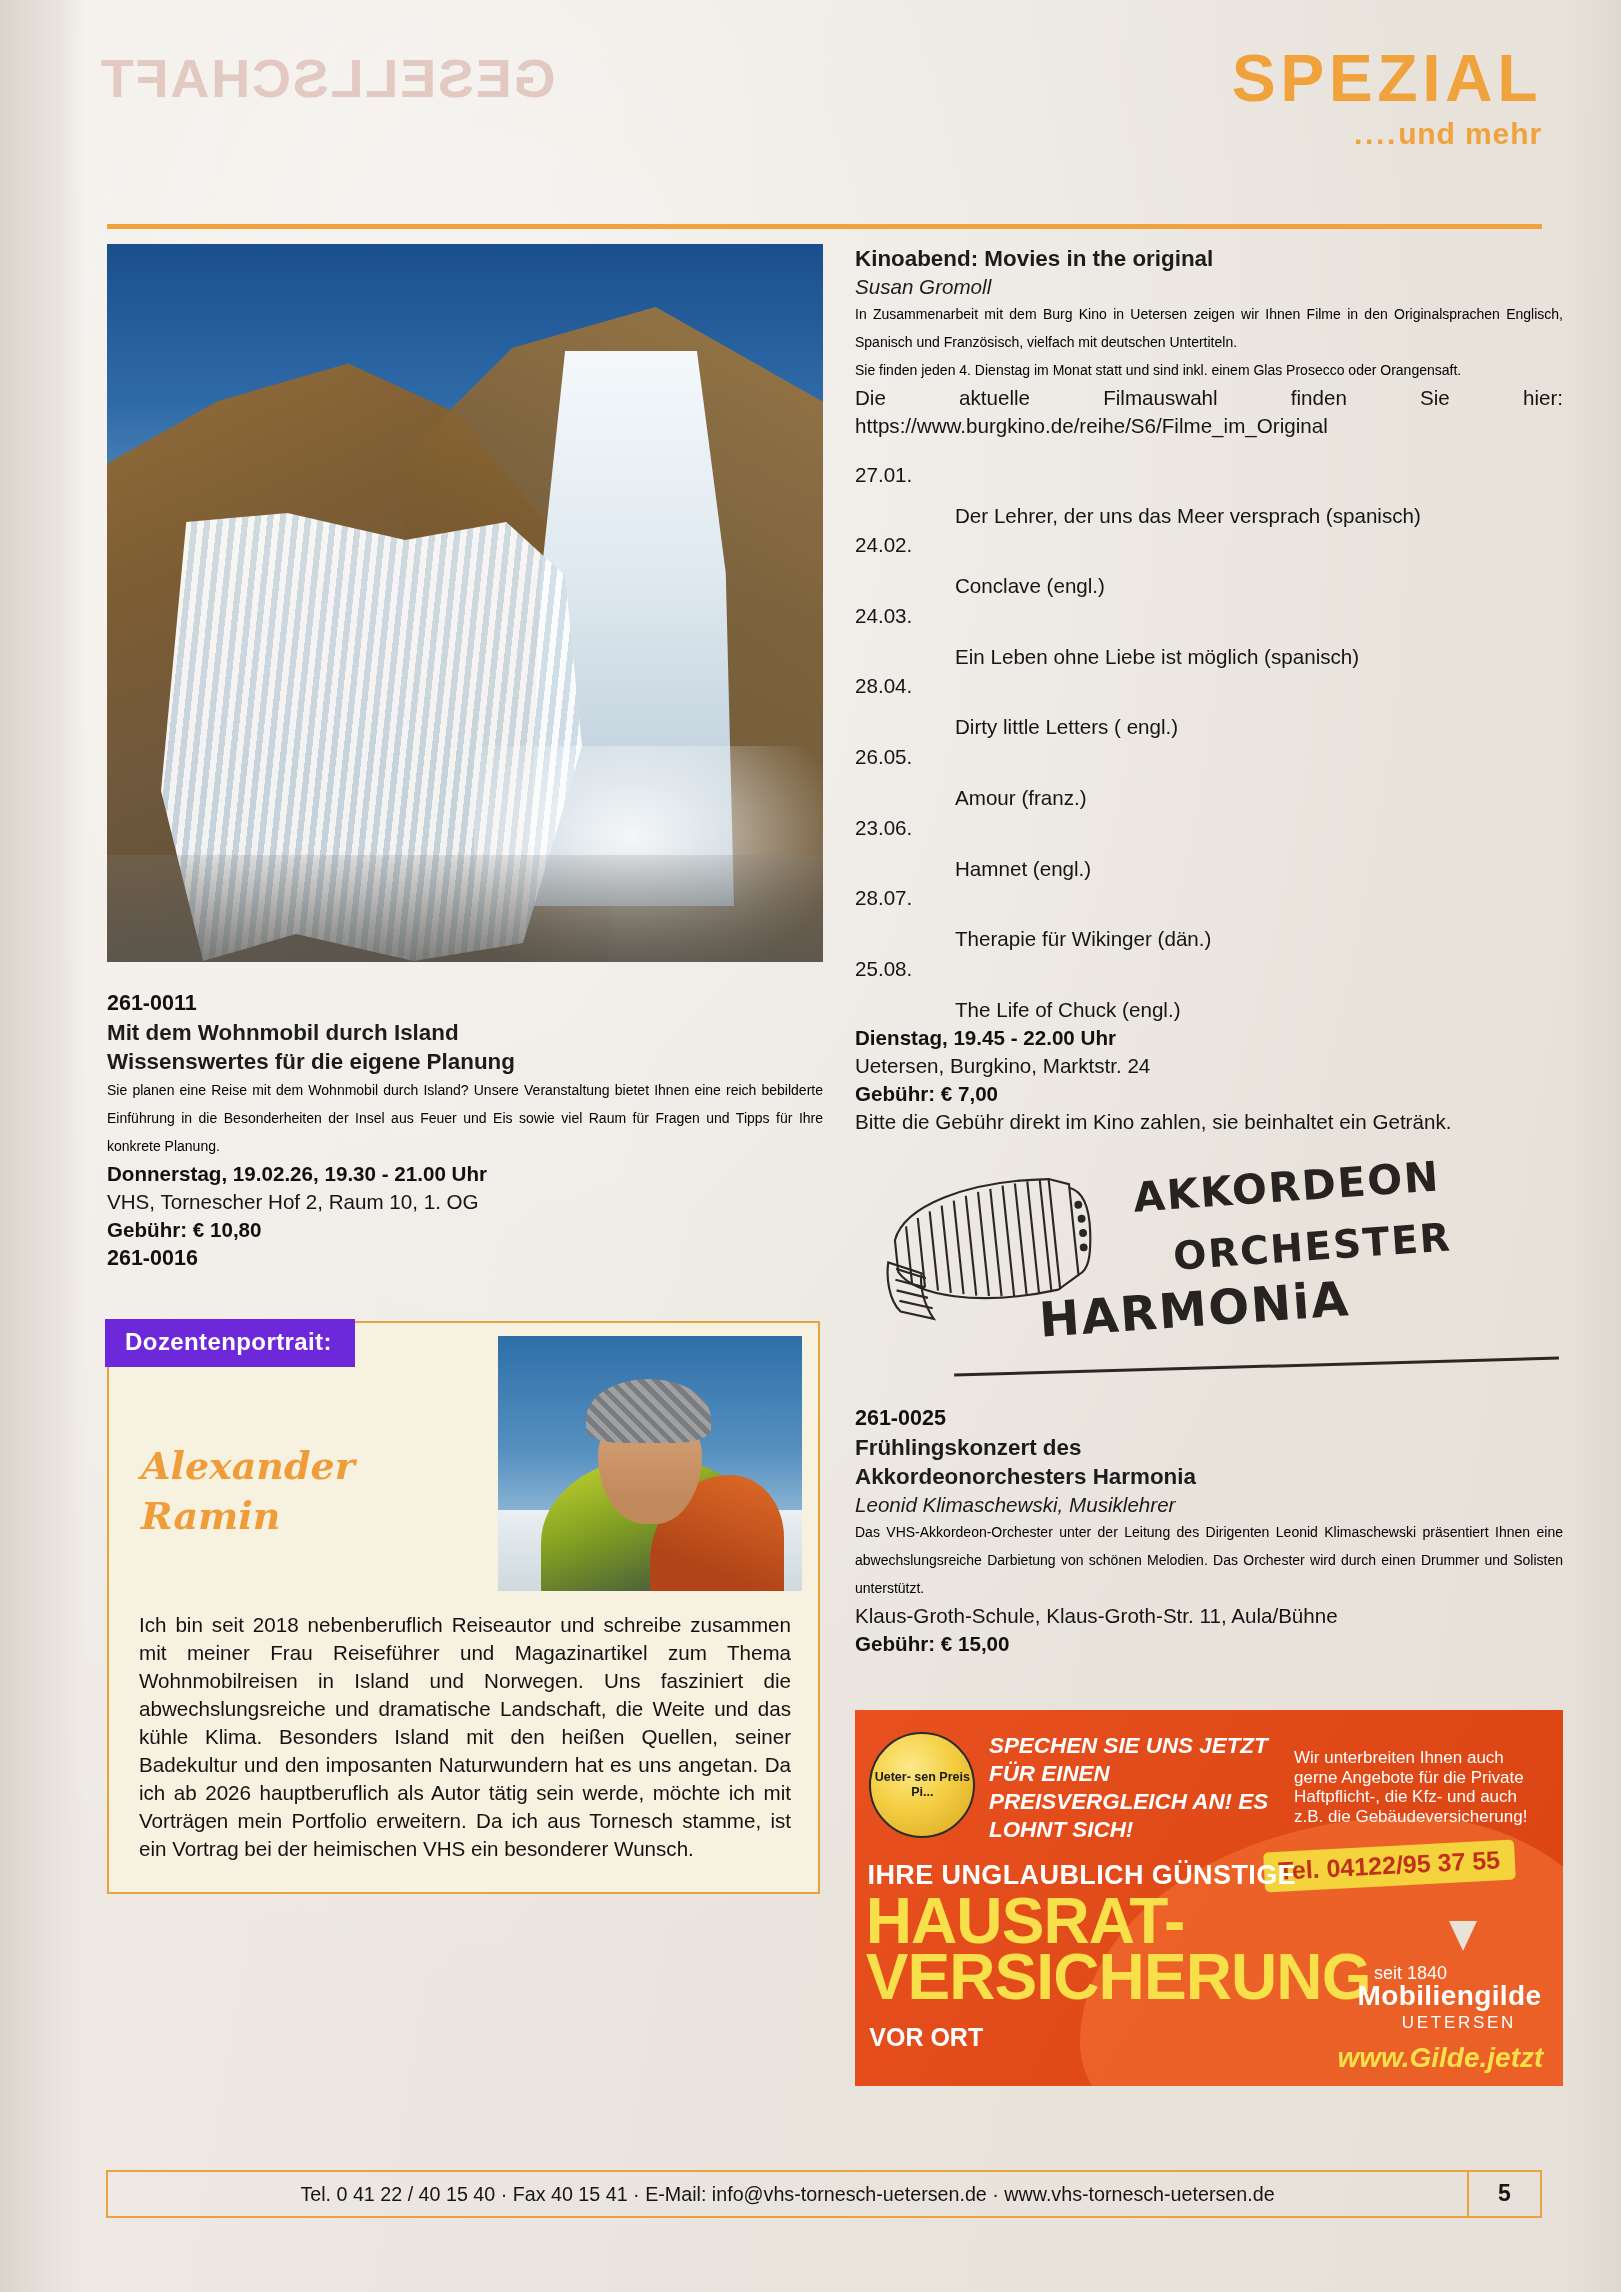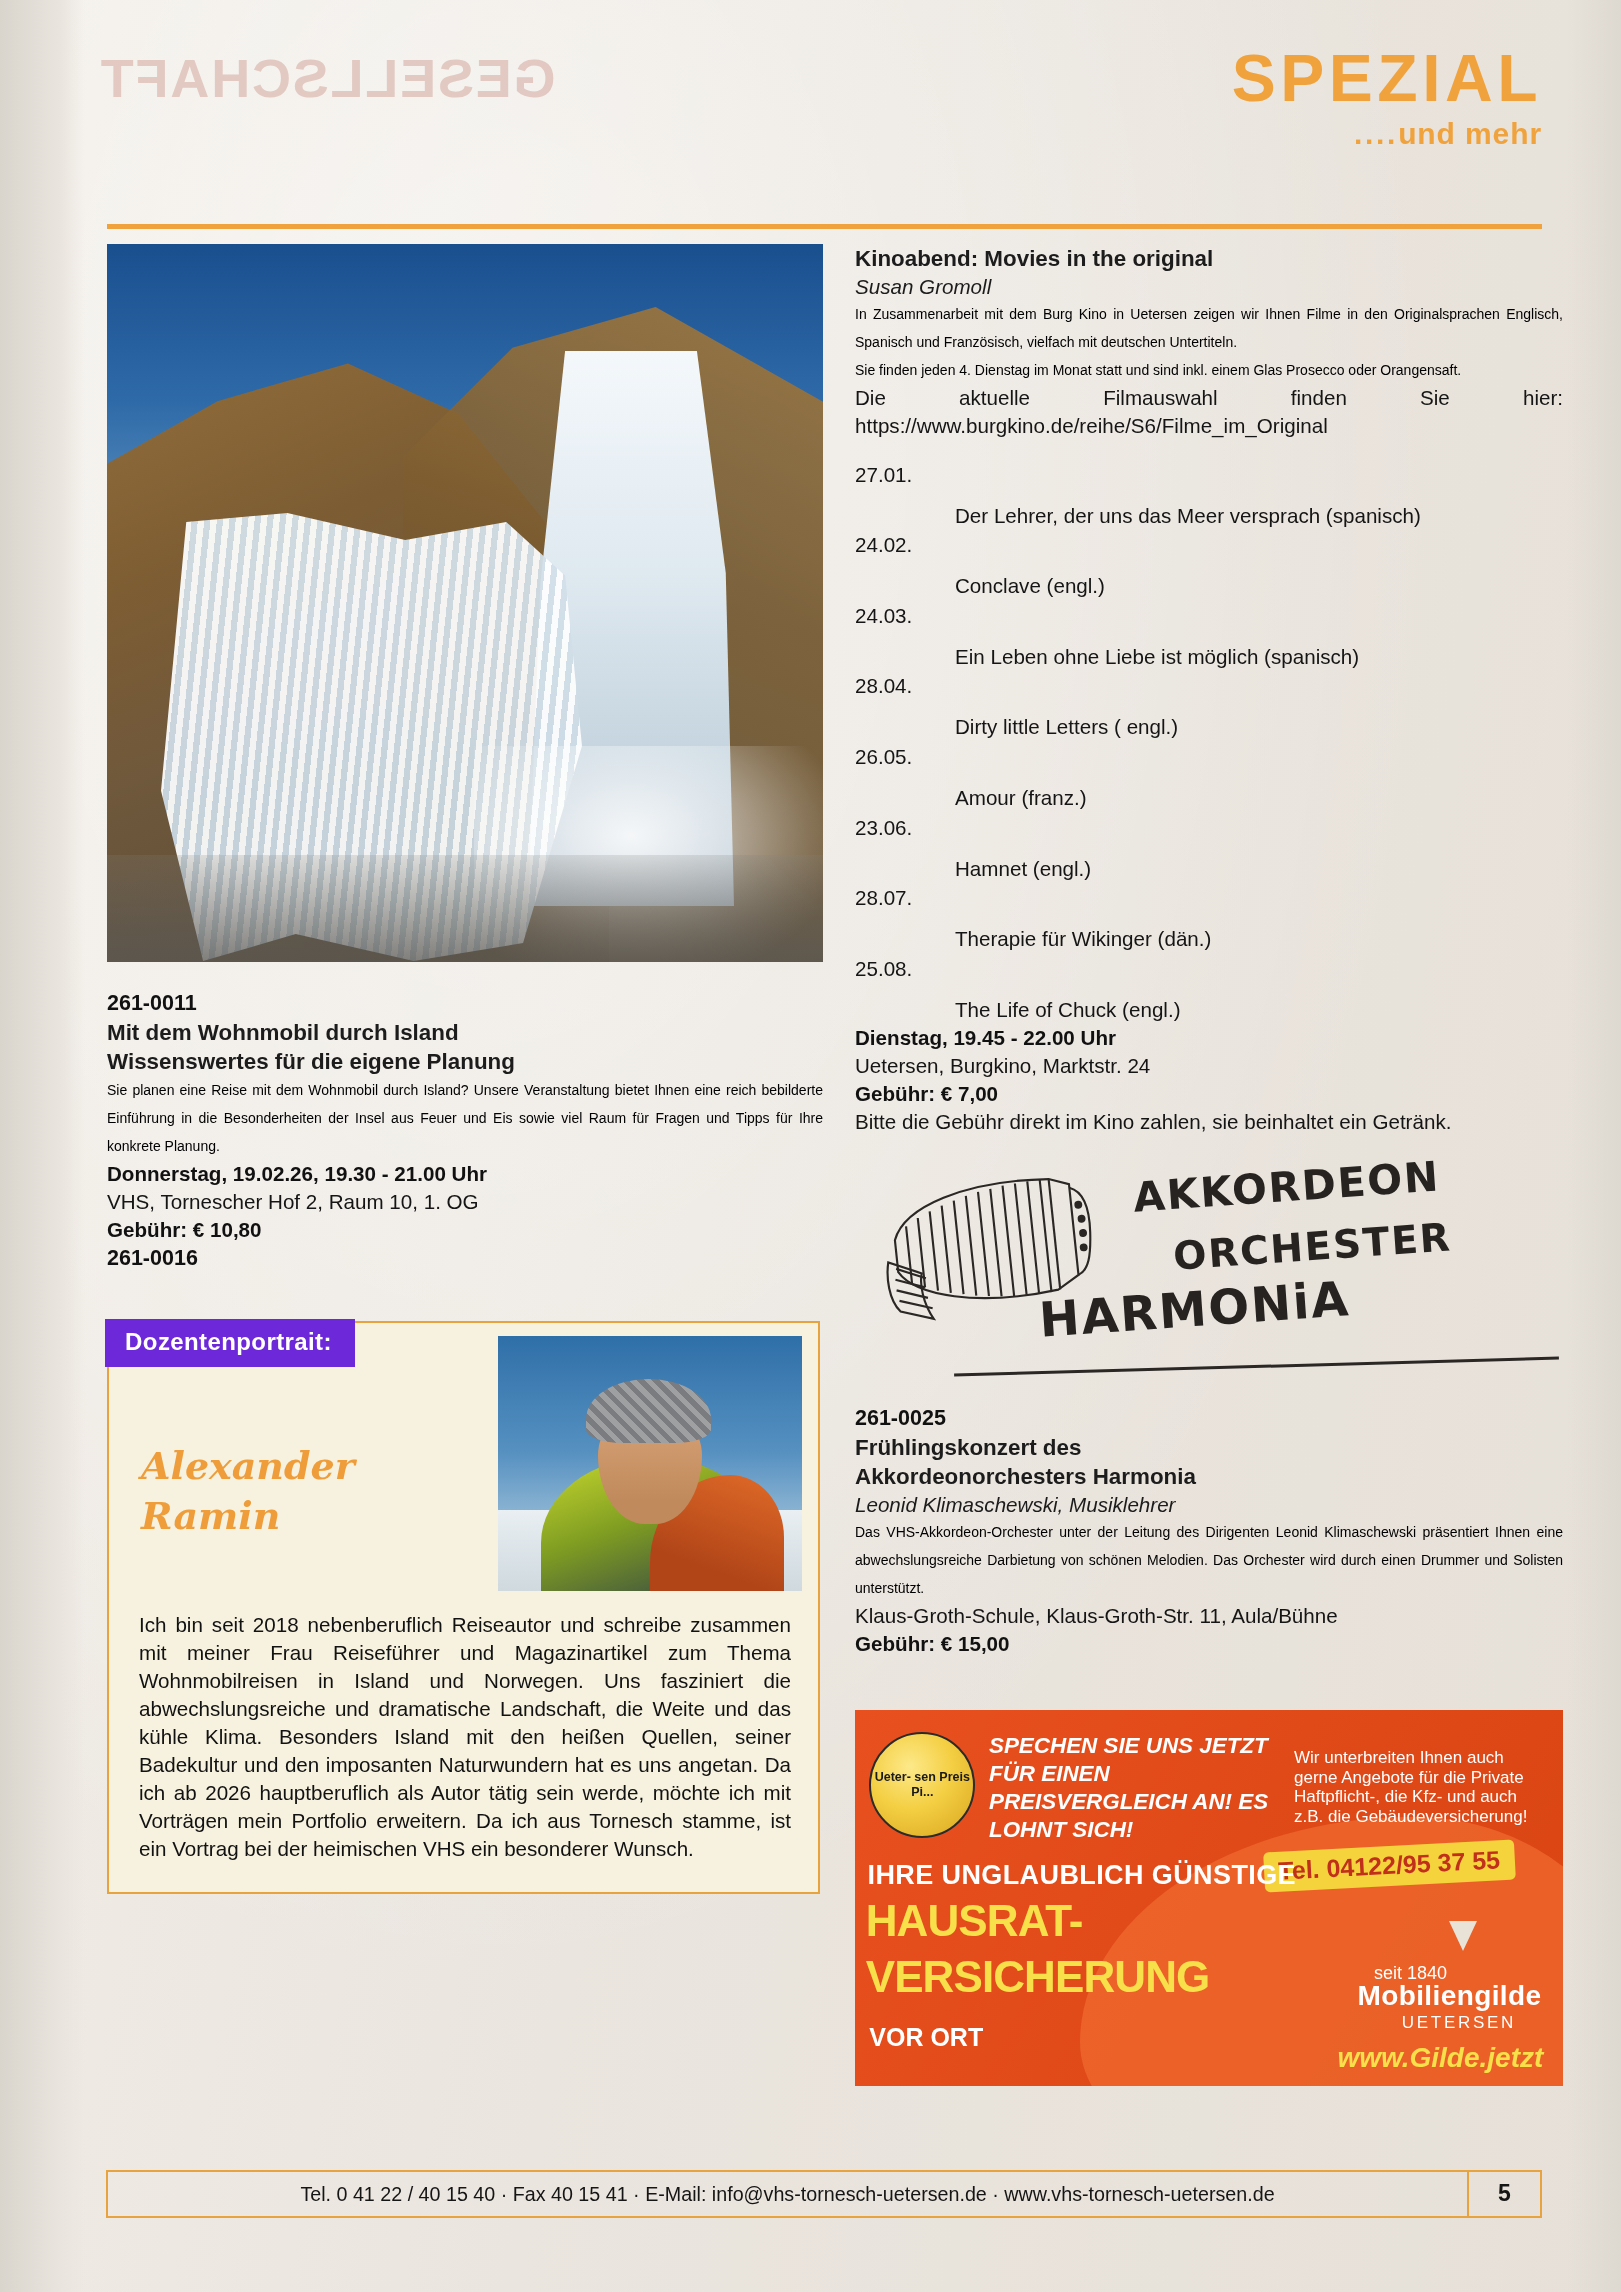--- a/index.html
+++ b/index.html
@@ -421,21 +421,21 @@
     position: absolute;
     left: 12.5px; top: 150px;
     font-size: 27px;
     font-weight: bold;
     color: #ffffff;
     letter-spacing: 0.4px;
   }
   .ad-big {
     position: absolute;
     left: 10.7px; top: 183px;
-    font-size: 44px;
+    font-size: 64px;
     font-weight: bold;
     line-height: 56px;
     color: #f7e04a;
     letter-spacing: -0.9px;
   }
   .ad-vorort {
     position: absolute;
     left: 14.3px; top: 313px;
     font-size: 25px;
     font-weight: bold;

